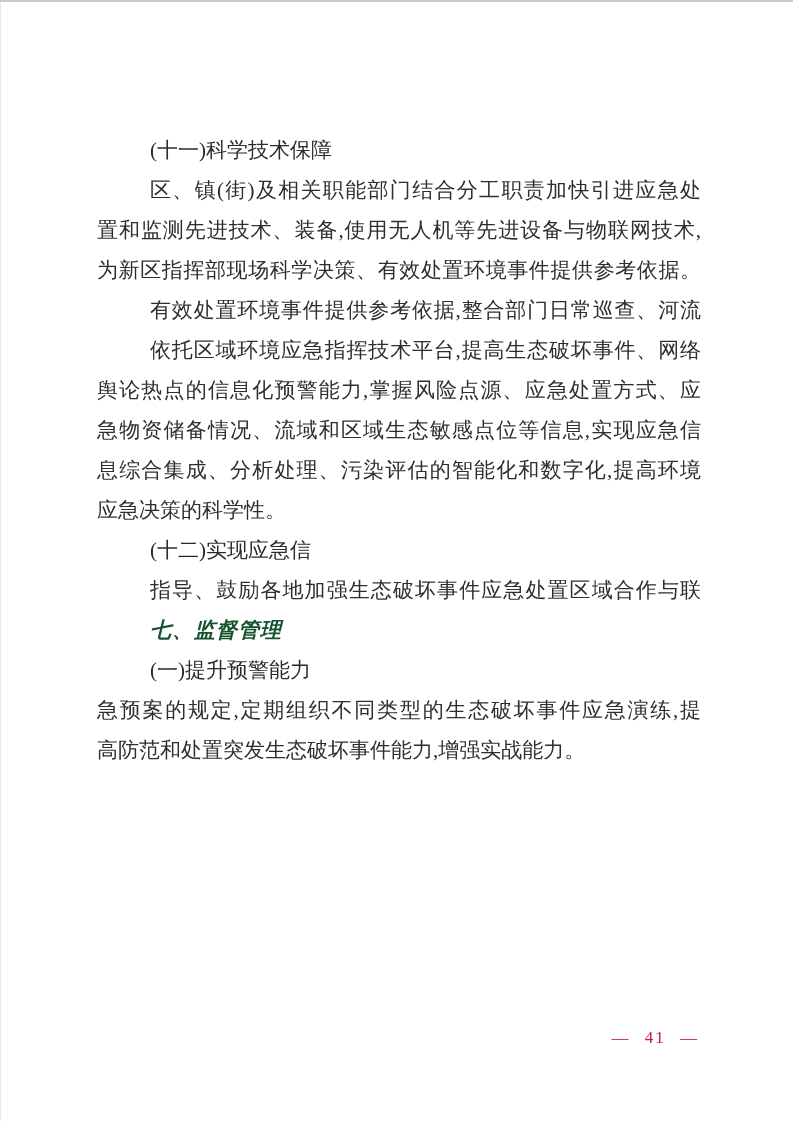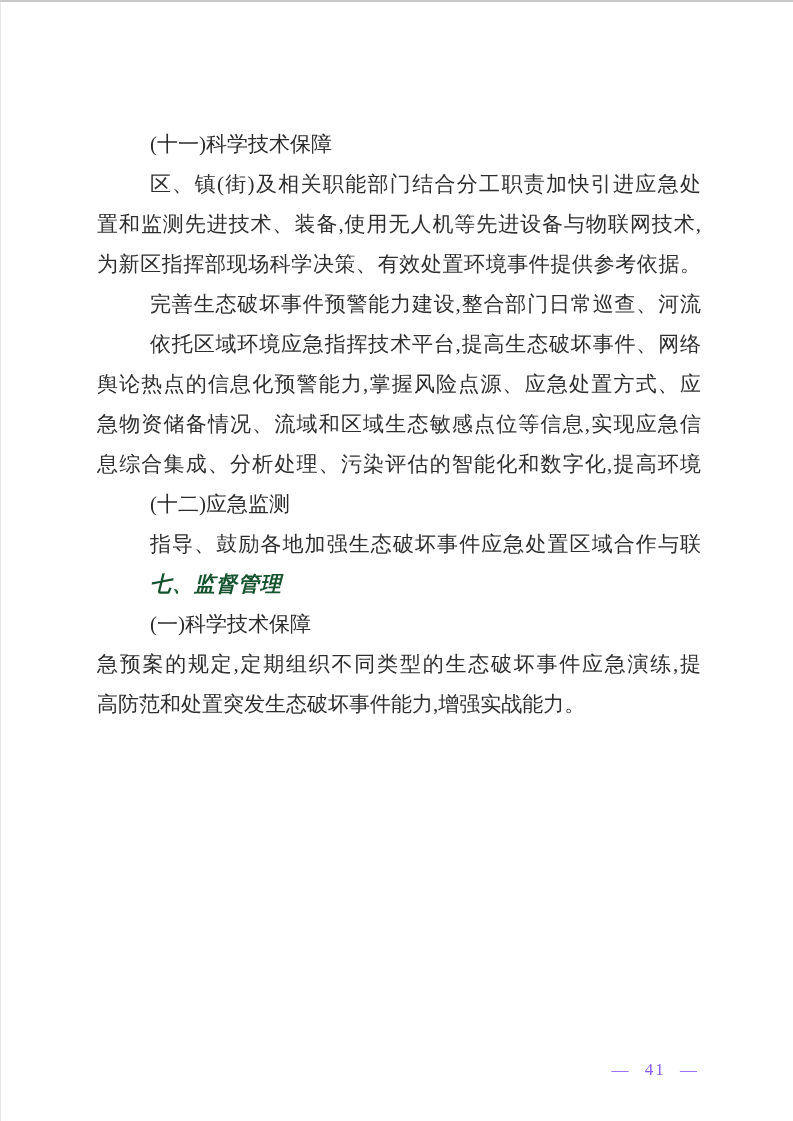--- a/index.html
+++ b/index.html
@@ -15,21 +15,21 @@
     background: #ffffff;
     border-top: 2px solid #c9c9c9;
     box-shadow: inset 1px 0 0 #e8e8e8;
     font-family: "Liberation Serif", "DejaVu Serif", serif;
     color: #2e2e2e;
     overflow: hidden;
     box-sizing: border-box;
   }
   .doc-body {
     position: absolute;
-    top: 122px;
+    top: 128px;
     left: 97px;
     width: 604px;
   }
   .line {
     height: 40px;
     line-height: 40px;
     font-size: 21px;
     white-space: nowrap;
     text-align: left;
   }
@@ -48,44 +48,45 @@
     color: #14532d;
     font-family: "Liberation Sans", "DejaVu Sans", sans-serif;
     letter-spacing: 1px;
     font-style: italic;
   }
   .line.subheading {
     color: #2b2b2b;
   }
   .footer {
     position: absolute;
-    top: 1056px;
+    top: 1024px;
     right: 94px;
     font-size: 17px;
     line-height: 24px;
-    color: #8b5cf6;
+    color: #be185d;
     letter-spacing: 2px;
     word-spacing: 8px;
   }
 </style>
 </head>
 <body>
 
 <div class="page">
   <div class="doc-body">
       <div class="line subheading indent">(十一)科学技术保障</div>
       <div class="line body indent flush">区、镇(街)及相关职能部门结合分工职责加快引进应急处</div>
       <div class="line body flush">置和监测先进技术、装备,使用无人机等先进设备与物联网技术,</div>
       <div class="line body flush">为新区指挥部现场科学决策、有效处置环境事件提供参考依据。</div>
-      <div class="line body indent flush">完善生态破坏事件预警能力建设,整合部门日常巡查、河流</div>
+      <div class="line body indent flush">有效处置环境事件提供参考依据,整合部门日常巡查、河流</div>
       <div class="line body indent flush">依托区域环境应急指挥技术平台,提高生态破坏事件、网络</div>
       <div class="line body flush">舆论热点的信息化预警能力,掌握风险点源、应急处置方式、应</div>
       <div class="line body flush">急物资储备情况、流域和区域生态敏感点位等信息,实现应急信</div>
       <div class="line body flush">息综合集成、分析处理、污染评估的智能化和数字化,提高环境</div>
-      <div class="line subheading indent">(十二)应急监测</div>
+      <div class="line body">应急决策的科学性。</div>
+      <div class="line subheading indent">(十二)实现应急信</div>
       <div class="line body indent flush">指导、鼓励各地加强生态破坏事件应急处置区域合作与联</div>
       <div class="line heading-bold indent">七、监督管理</div>
-      <div class="line subheading indent">(一)科学技术保障</div>
+      <div class="line subheading indent">(一)提升预警能力</div>
       <div class="line body flush">急预案的规定,定期组织不同类型的生态破坏事件应急演练,提</div>
       <div class="line body">高防范和处置突发生态破坏事件能力,增强实战能力。</div>
     </div>
   <div class="footer">— 41 —</div>
 </div>
 
 </body></html>

